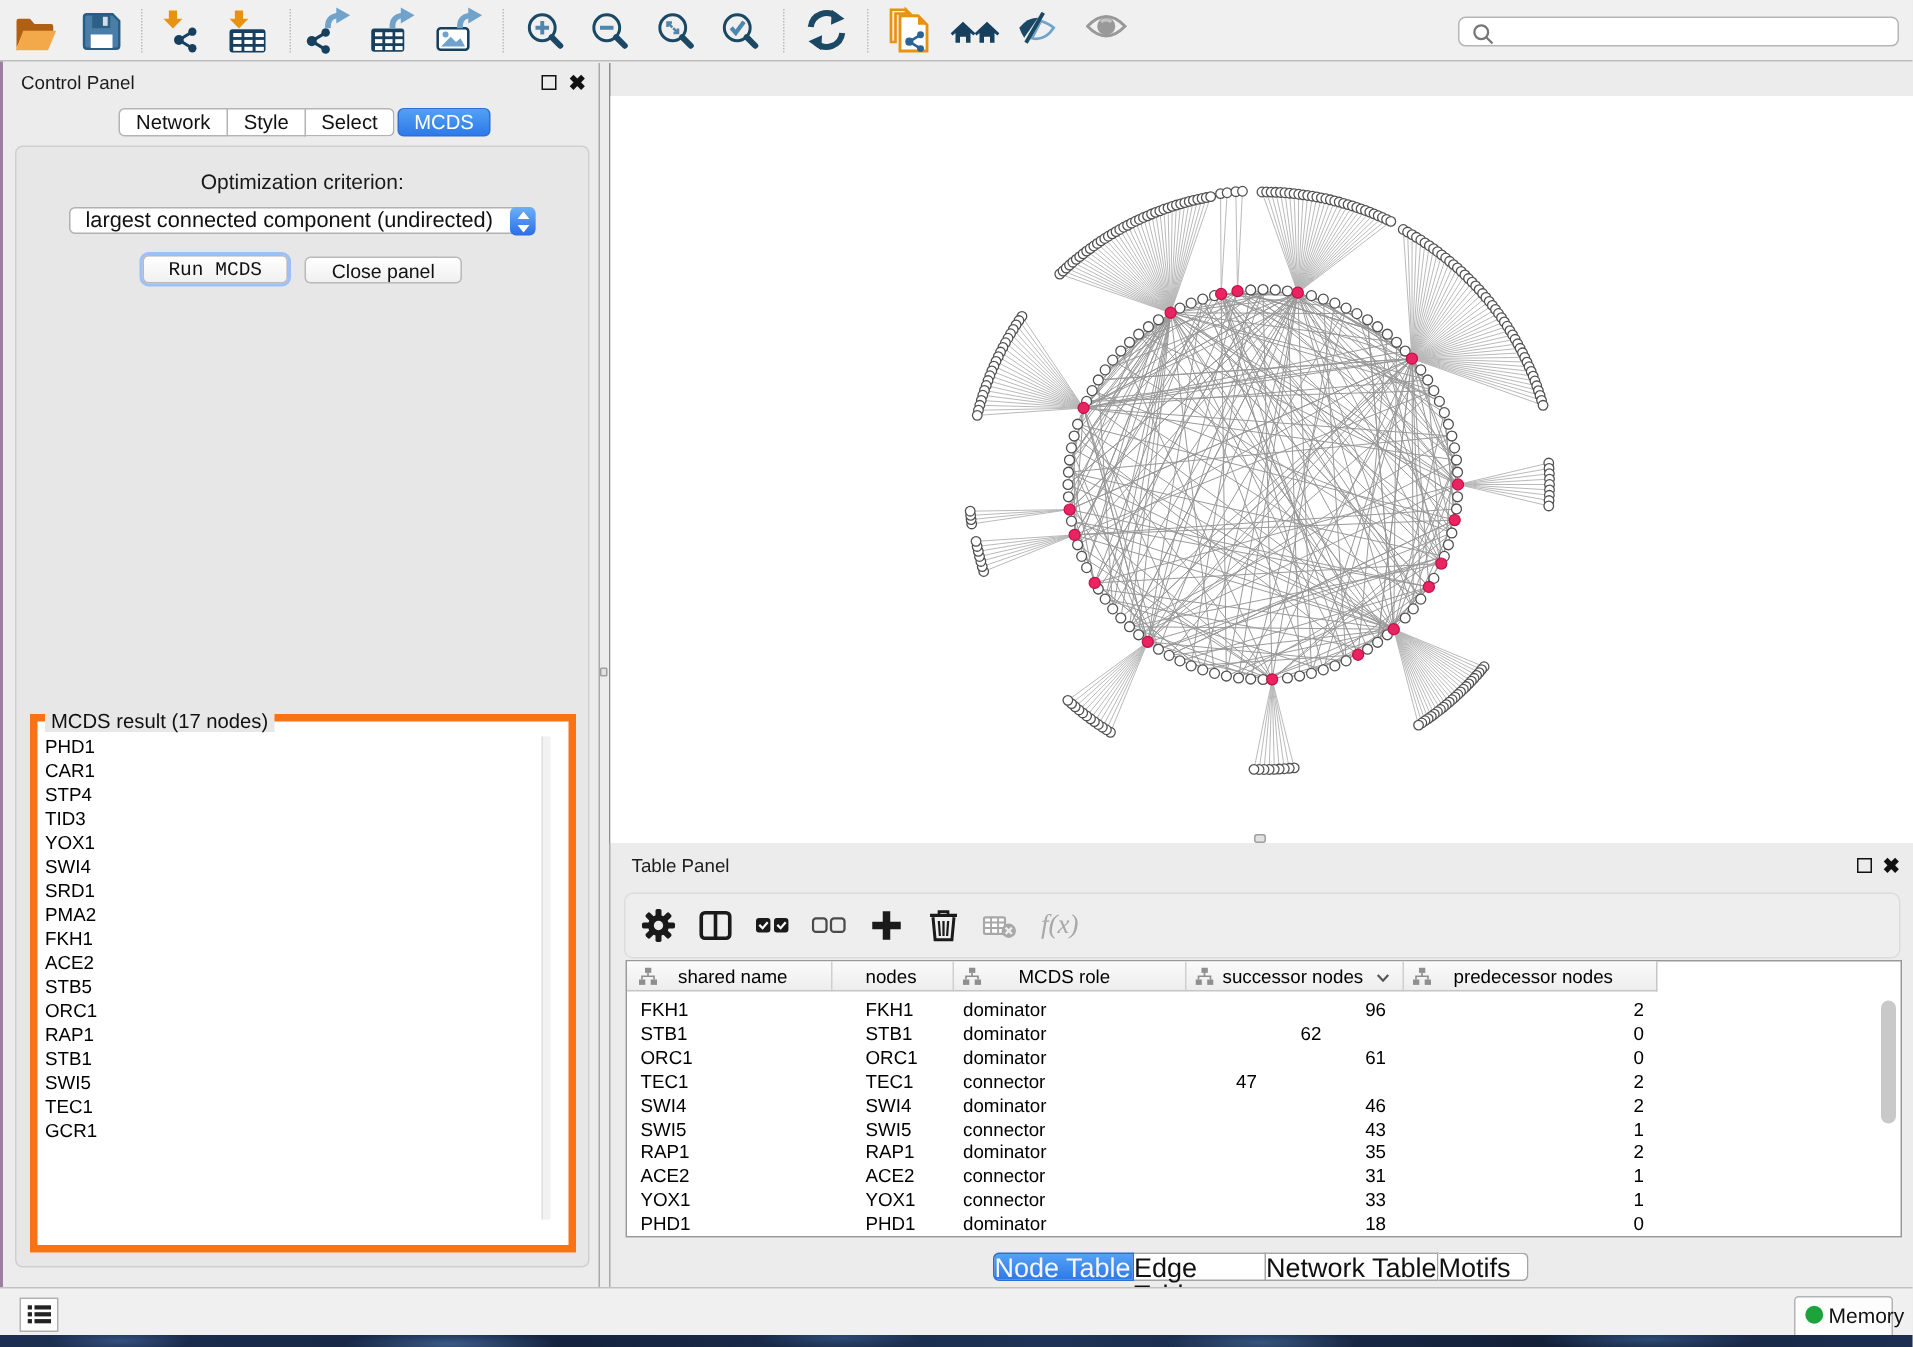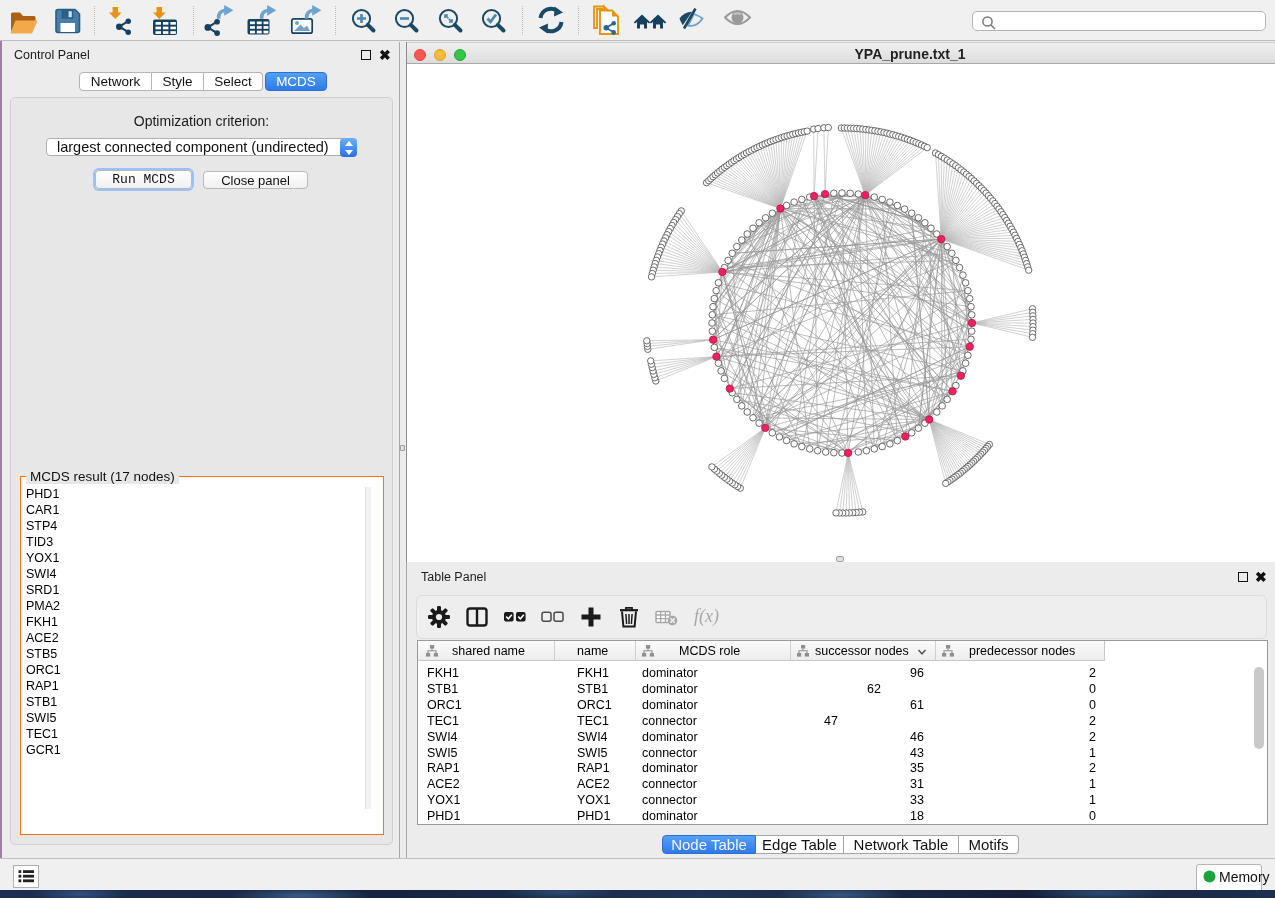--- a/index.html
+++ b/index.html
@@ -22,21 +22,21 @@
 .tab { position:absolute; top:0; height:19px; background:#ffffff; border:1px solid #b4b4b4; font-size:13.5px; color:#111; text-align:center; line-height:17px; }
 .tab.sel { background:linear-gradient(#52a0f5,#2e7ae8); color:#fff; border:1px solid #2e6fd4; border-radius:4px; }
 #cp-content { position:absolute; left:8px; top:55px; width:383px; height:748px; background:#e7e7e7; border:1px solid #cfcfcf; border-radius:5px; }
 #optlabel { position:absolute; left:0; top:15px; width:100%; text-align:center; font-size:14px; color:#1a1a1a; }
 #dropdown { position:absolute; left:35px; top:40px; width:311px; height:18px; background:#fff; border:1px solid #b0b0b0; border-radius:4px; font-size:14.5px; color:#111; line-height:16px; padding-left:10px; }
 #dd-step { position:absolute; right:-1px; top:-1px; width:17px; height:19px; border-radius:4px; background:linear-gradient(#6cb0f8,#2a6ee8); }
 .chev { position:absolute; left:4.5px; width:0; height:0; border-left:4px solid transparent; border-right:4px solid transparent; }
 .btn { position:absolute; height:19px; background:linear-gradient(#ffffff,#f0f0f0); border:1px solid #b9b9b9; border-radius:4px; font-size:13px; color:#111; text-align:center; line-height:17px; }
 #runbtn { left:84px; top:72px; width:97px; box-shadow:0 0 0 2px #9cc1f9;font-family:Liberation Mono, monospace; }
 #closebtn { left:192px; top:73px; width:105px; height:18px; }
-#fieldset { position:absolute; left:9px; top:378px; width:364px; height:359px; background:#fff; border:1px solid #f97316;text-decoration:underline; }
+#fieldset { position:absolute; left:9px; top:378px; width:364px; height:359px; background:#fff; border:5px solid #f97316;text-decoration:underline; }
 #legend { position:absolute; left:5px; top:-8px; background:#e7e7e7; padding:0 4px; font-size:13.5px; color:#111; }
 #mlist { position:absolute; left:5px; top:9px; font-size:12.5px; color:#000; line-height:16px; }
 #mscroll { position:absolute; right:12px; top:10px; width:6px; height:322px; background:#f2f2f2; border-left:1px solid #e0e0e0; }
 
 #netwin { position:absolute; left:406px; top:42px; width:869px; height:520px; border-left:1px solid #8d8d8d; }
 #nettitle { position:absolute; left:0; top:0; width:869px; height:22px; background:linear-gradient(#f0f0f0,#dcdcdc); border-top:1px solid #cfcfcf; border-bottom:1px solid #a8a8a8; }
 #nettitle .t { position:absolute; left:503px; top:3px; transform:translateX(-50%); white-space:nowrap; font-size:14px; font-weight:bold; color:#222; }
 .tl { position:absolute; top:5.5px; width:12px; height:12px; border-radius:50%; }
 #netcanvas { position:absolute; left:0; top:22px; width:869px; height:498px; background:#fff; }
 
@@ -44,21 +44,21 @@
 #tpanel .ptitle { position:absolute; left:14px; top:8px; font-size:12.5px; color:#1c1c1c; }
 #ttoolbar { position:absolute; left:9px; top:33px; width:851px; height:44px; background:#eeeeee; border:1px solid #dcdcdc; border-radius:6px; }
 #ttable { position:absolute; left:10px; top:78px; width:851px; height:185px; background:#fff; border:1px solid #999; }
 #thead { position:absolute; left:0; top:0; width:687px; height:20px; background:linear-gradient(#fbfbfb,#ededed); border-bottom:1px solid #c6c6c6; border-right:1px solid #c6c6c6; }
 .hcell { position:absolute; top:0; height:20px; border-right:1px solid #cfcfcf; }
 .hspan { position:absolute; top:0; height:20px; line-height:20px; font-size:12.5px; color:#000; white-space:nowrap; }
 .trow { position:absolute; left:0; width:700px; height:15.9px; font-size:12.5px; color:#000; }
 .trow span { position:absolute; line-height:15.9px; white-space:nowrap; }
 #tscroll { position:absolute; right:3px; top:26px; width:10px; height:82px; background:#c9c9c9; border-radius:5px; }
 #ttabs { position:absolute; left:255px; top:273px; height:19px; }
-.btab { position:absolute; top:0; height:19px; background:#fff; border:1px solid #a5a5a5; font-size:15px; color:#111; text-align:center; line-height:18px; }
+.btab { position:absolute; top:0; height:19px; background:#fff; border:1px solid #a5a5a5; font-size:18px; color:#111; line-height:18px; }
 .btab.sel { background:linear-gradient(#55a1f6,#2d7ae9); color:#f6f6f6; border-color:#2d6fd0; }
 
 #statusbar { position:absolute; left:0; top:858px; width:1275px; height:32px; background:#f0f0f0; border-top:1px solid #c2c2c2; }
 #listbtn { position:absolute; left:13px; top:6px; width:26px; height:23px; background:#fdfdfd; border:1px solid #b0b0b0; }
 #membtn { position:absolute; left:1196px; top:5px; width:66px; height:33px; background:#fdfdfd; border:1px solid #b4b4b4; border-radius:3px; font-size:14px; color:#111; }
 #desktop { position:absolute; left:0; top:890px; width:1275px; height:8px; background:radial-gradient(ellipse 60px 10px at 80px 4px,#33507e 0%,transparent 80%),radial-gradient(ellipse 90px 12px at 300px 6px,#3a5a88 0%,transparent 80%),radial-gradient(ellipse 70px 10px at 560px 2px,#2c4a74 0%,transparent 80%),radial-gradient(ellipse 80px 12px at 840px 5px,#36547e 0%,transparent 80%),radial-gradient(ellipse 90px 10px at 1100px 3px,#2c4a74 0%,transparent 80%),linear-gradient(90deg,#1c2f52,#15233e 30%,#1e3356 55%,#142038 80%,#1c2f52); }
 </style>
 </head>
 <body>
 <div id="app">
@@ -229,26 +229,20 @@
       <div class="btn" id="runbtn">Run MCDS</div>
       <div class="btn" id="closebtn">Close panel</div>
       <div id="fieldset">
         <div id="legend">MCDS result (17 nodes)</div>
         <div id="mlist">PHD1<br>CAR1<br>STP4<br>TID3<br>YOX1<br>SWI4<br>SRD1<br>PMA2<br>FKH1<br>ACE2<br>STB5<br>ORC1<br>RAP1<br>STB1<br>SWI5<br>TEC1<br>GCR1</div>
         <div id="mscroll"></div>
       </div>
     </div>
   </div>
   <div id="netwin">
-    <div id="nettitle">
-      <div class="tl" style="left:7px;background:#fc5650;border:0.5px solid #df433c;"></div>
-      <div class="tl" style="left:27px;background:#fdbc3f;border:0.5px solid #dfa023;"></div>
-      <div class="tl" style="left:47px;background:#33c748;border:0.5px solid #23a532;"></div>
-      <div class="t">YPA_prune.txt_1</div>
-    </div>
     <div id="netcanvas">
         <svg width="869" height="496" viewBox="0 0 869 496" style="position:absolute;left:0;top:0">
 <g stroke="#ababab" stroke-width="0.65" opacity="0.85">
 <line x1="373.4" y1="144.5" x2="299.5" y2="118.7"></line>
 <line x1="373.4" y1="144.5" x2="301.7" y2="116.7"></line>
 <line x1="373.4" y1="144.5" x2="303.8" y2="114.7"></line>
 <line x1="373.4" y1="144.5" x2="306.0" y2="112.7"></line>
 <line x1="373.4" y1="144.5" x2="308.2" y2="110.8"></line>
 <line x1="373.4" y1="144.5" x2="310.5" y2="108.9"></line>
 <line x1="373.4" y1="144.5" x2="312.8" y2="107.1"></line>
@@ -1134,21 +1128,21 @@
               <rect x="4" y="0" width="4.2" height="3.6"></rect>
               <rect x="0" y="8" width="4.2" height="3.6"></rect>
               <rect x="7.8" y="8" width="4.2" height="3.6"></rect>
             </g>
             <path d="M6 3.6 V5.8 M2 8 V5.8 H10 V8" stroke="#8f8f8f" stroke-width="1.1" fill="none"></path>
           </svg>
           <svg width="10" height="10" viewBox="0 0 10 10" style="position:absolute;left:499px;top:6px">
             <path d="M1.5 3 L5 6.8 L8.5 3" stroke="#555" stroke-width="1.5" fill="none"></path>
           </svg>
           <span class="hspan" style="left:34px">shared name</span>
-          <span class="hspan" style="left:159px">name</span>
+          <span class="hspan" style="left:159px">nodes</span>
           <span class="hspan" style="left:261px">MCDS role</span>
           <span class="hspan" style="left:397px">successor nodes</span>
           <span class="hspan" style="left:551px">predecessor nodes</span>
         </div>
       <div id="tbody">
           <div class="trow" style="top:25.0px;">
             <span style="left:9px">FKH1</span>
             <span style="left:159px">FKH1</span>
             <span style="left:224px">dominator</span>
             <span style="left:406px;width:100px;text-align:right">96</span>

